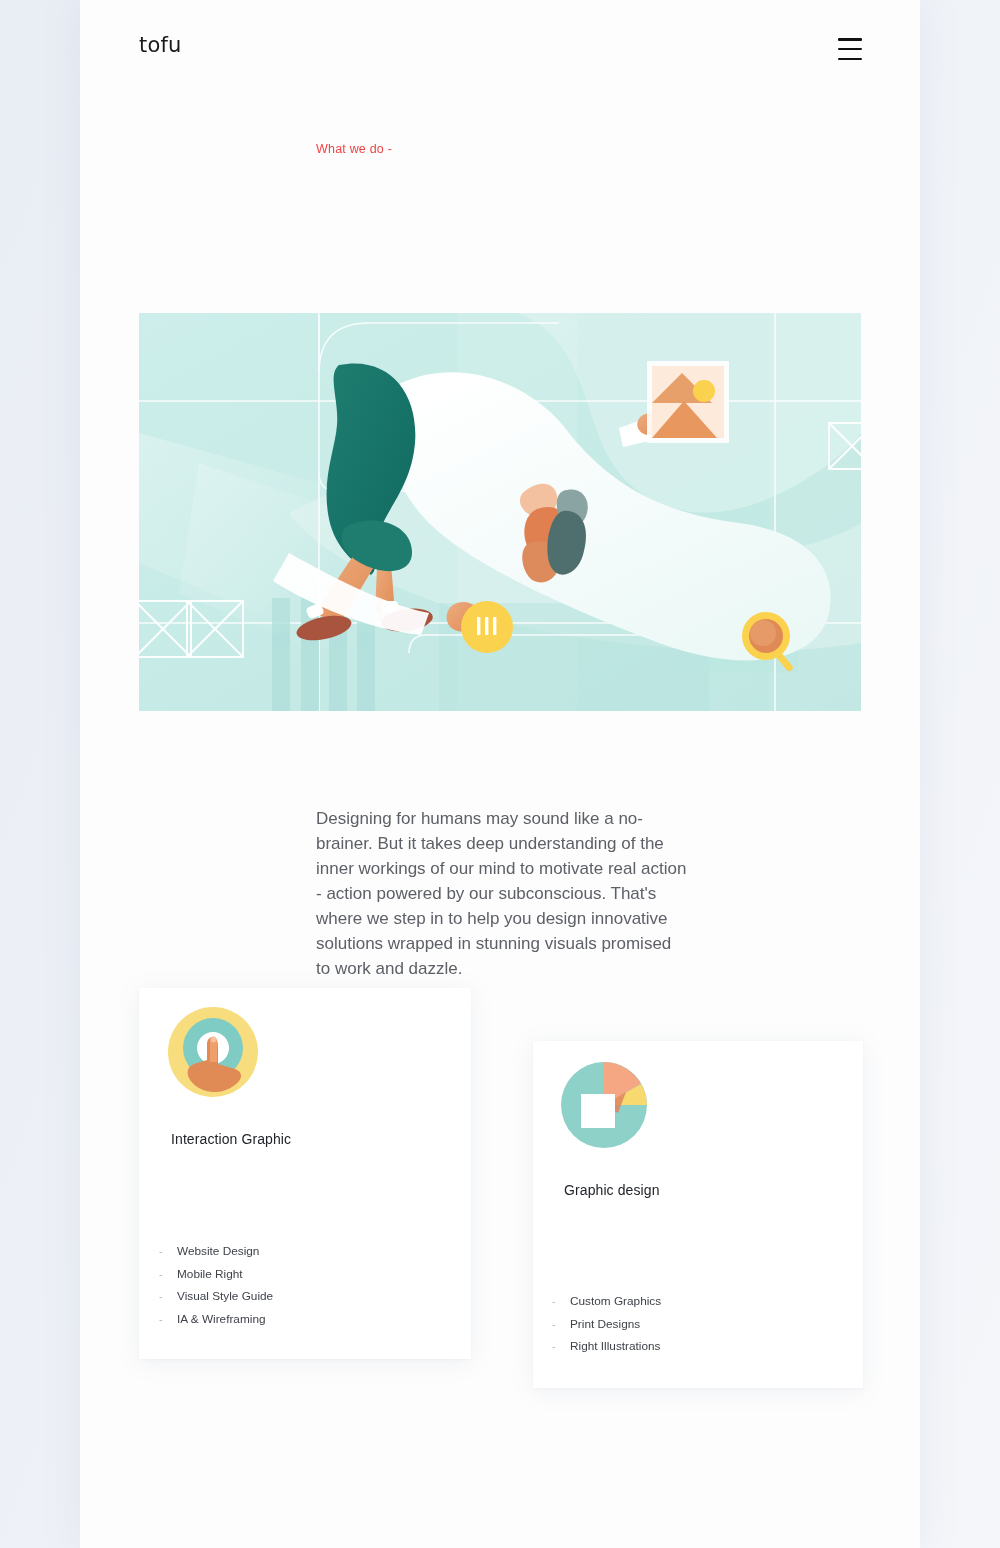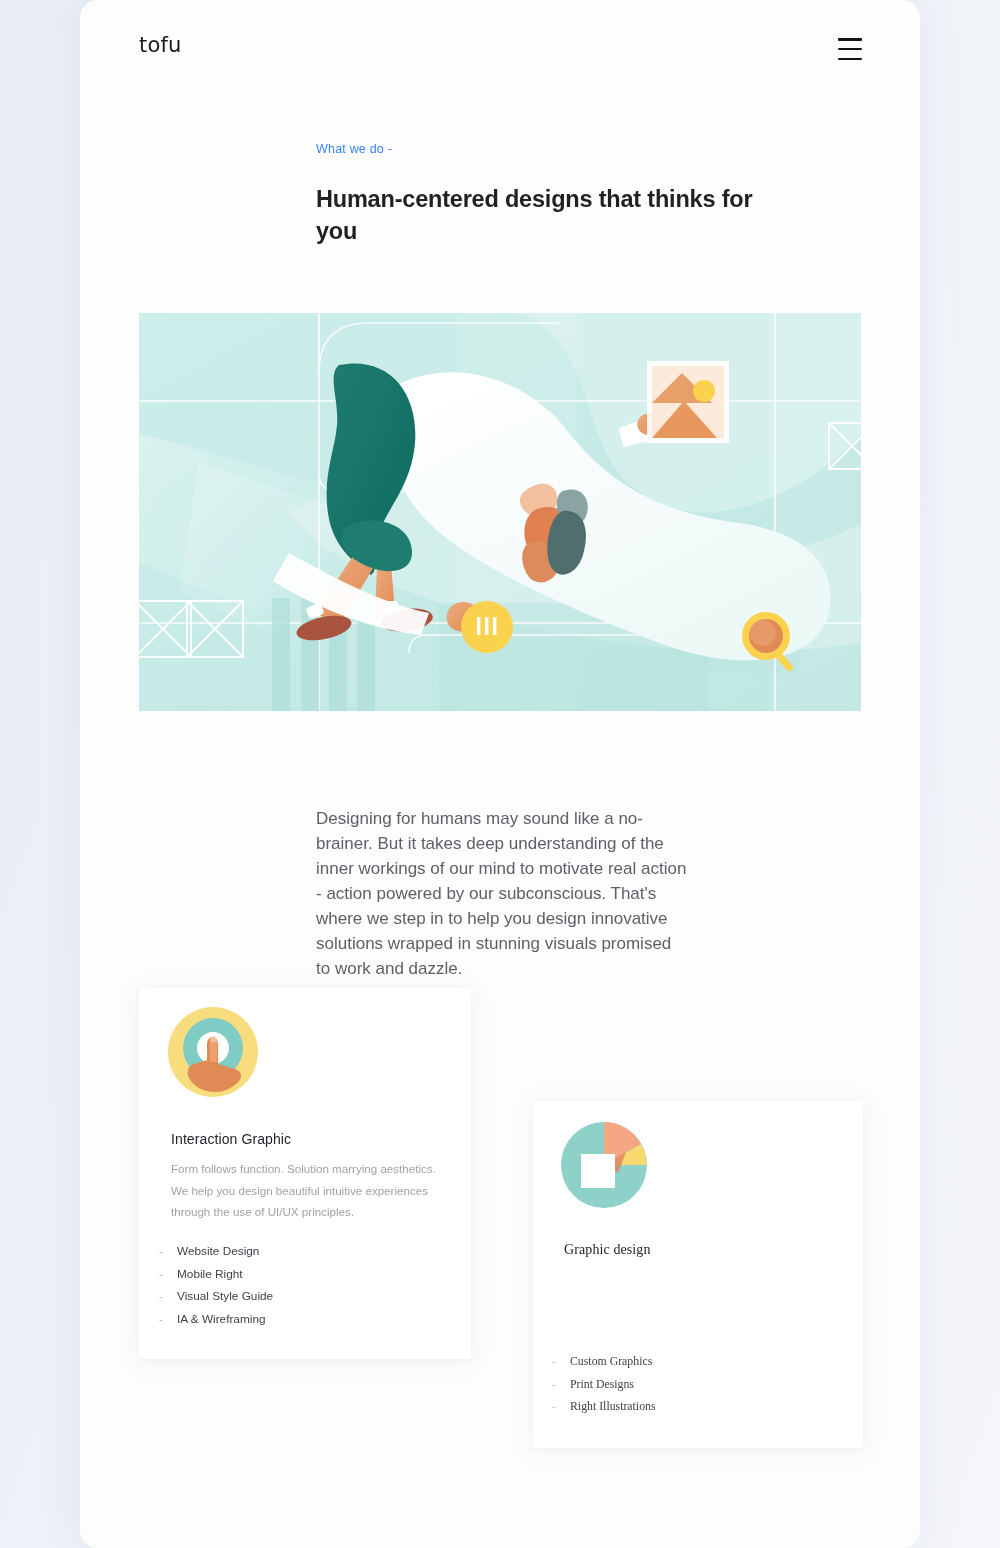--- a/index.html
+++ b/index.html
@@ -11,21 +11,20 @@
     position:relative;
   }
   .backdrop{
     position:absolute;inset:0;
     background:linear-gradient(110deg,#e9edf4 0%,#eef1f7 40%,#f4f6fa 100%);
   }
   .page{
     position:absolute;left:80px;top:0;width:840px;height:1548px;
     background:#fdfdfd;
     box-shadow:0 0 40px rgba(120,130,160,.10);
-    border-radius:18px;
   }
 
   
   .header{
     position:absolute;left:0;top:0;width:840px;height:100px;
   }
   .logo{
     position:absolute;left:59px;top:33px;
     font-size:21px;color:#1b1b1b;letter-spacing:.2px;
     font-family:"DejaVu Sans",sans-serif;font-weight:400;
@@ -33,21 +32,21 @@
   .hamburger{
     position:absolute;right:58px;top:38px;width:24px;height:22px;
     display:flex;flex-direction:column;justify-content:space-between;
     cursor:pointer;
   }
   .hamburger span{display:block;height:2.5px;background:#111;border-radius:1px;}
 
   
   .eyebrow{
     position:absolute;left:236px;top:142px;
-    font-size:12.5px;color:#3b82f6;letter-spacing:.2px;
+    font-size:12.5px;color:#ef4444;letter-spacing:.2px;
   }
   .headline{
     position:absolute;left:236px;top:183px;width:460px;
     font-size:23.5px;line-height:32px;color:#1f2124;font-weight:700;
     letter-spacing:-.2px;
   }
 
   
   .hero{
     position:absolute;left:59px;top:313px;width:722px;height:398px;
@@ -60,21 +59,21 @@
     position:absolute;left:236px;top:789px;width:372px;
     font-size:17px;line-height:25px;color:#5d6067;
   }
 
   
   .card{
     position:absolute;background:#ffffff;
     box-shadow:0 3px 22px rgba(110,125,160,.10),0 1px 3px rgba(110,125,160,.05);
   }
   .card-1{left:59px;top:988px;width:332px;height:371px;}
-  .card-2{left:453px;top:1101px;width:330px;height:347px;font-family:Liberation Serif, serif;}
+  .card-2{left:453px;top:1041px;width:330px;height:347px;}
 
   .card-icon{position:absolute;}
   .card-1 .card-icon{left:28px;top:18px;width:92px;height:92px;}
   .card-2 .card-icon{left:27px;top:20px;width:88px;height:88px;}
 
   .card-title{
     position:absolute;font-size:14px;color:#21242a;font-weight:400;
     letter-spacing:.1px;
   }
   .card-1 .card-title{left:32px;top:143px;}
@@ -109,21 +108,20 @@
   <div class="header">
     <div class="logo">tofu</div>
     <div class="hamburger">
       <span></span>
       <span></span>
       <span></span>
     </div>
   </div>
 
   <div class="eyebrow">What we do -</div>
-  <div class="headline">Human-centered designs that thinks for you</div>
 
   <div class="hero">
     <svg width="722" height="398" viewBox="0 0 722 398" xmlns="http://www.w3.org/2000/svg">
       <defs>
         <linearGradient id="gMint" x1="0" y1="0" x2="1" y2="1">
           <stop offset="0" stop-color="#cdeeea"></stop>
           <stop offset="1" stop-color="#bfe7e2"></stop>
         </linearGradient>
         <linearGradient id="gBody" x1="0.15" y1="0" x2="0.9" y2="1">
           <stop offset="0" stop-color="#ffffff"></stop>
@@ -253,21 +251,20 @@
       <svg width="92" height="92" viewBox="0 0 92 92" xmlns="http://www.w3.org/2000/svg">
         <circle cx="46" cy="46" r="45" fill="#f7dd7d"></circle>
         <circle cx="46" cy="42" r="30" fill="#7fccc4"></circle>
         <circle cx="46" cy="42" r="16" fill="#ffffff"></circle>
         <path d="M40,38 C40,33 44,30 47,31 C50,32 51,36 51,40 L51,58 L68,63 C74,65 76,70 72,75 C67,81 58,86 48,86 C36,86 26,80 22,72 C19,66 21,60 27,58 L40,54 Z" fill="#e08b55"></path>
         <path d="M43,35 C43,32 46,31 48,32 C50,33 50,36 50,39 L50,56 L43,56 Z" fill="#ef9f69"></path>
         <circle cx="46.5" cy="33.5" r="3" fill="#f3c0a0"></circle>
       </svg>
     </div>
     <div class="card-title">Interaction Graphic</div>
-    <div class="card-desc">Form follows function. Solution marrying aesthetics. We help you design beautiful intuitive experiences through the use of UI/UX principles.</div>
     <ul class="card-list">
       <li>
         <span class="dash">-</span>
         <span>Website Design</span>
       </li>
       <li>
         <span class="dash">-</span>
         <span>Mobile Right</span>
       </li>
       <li>

